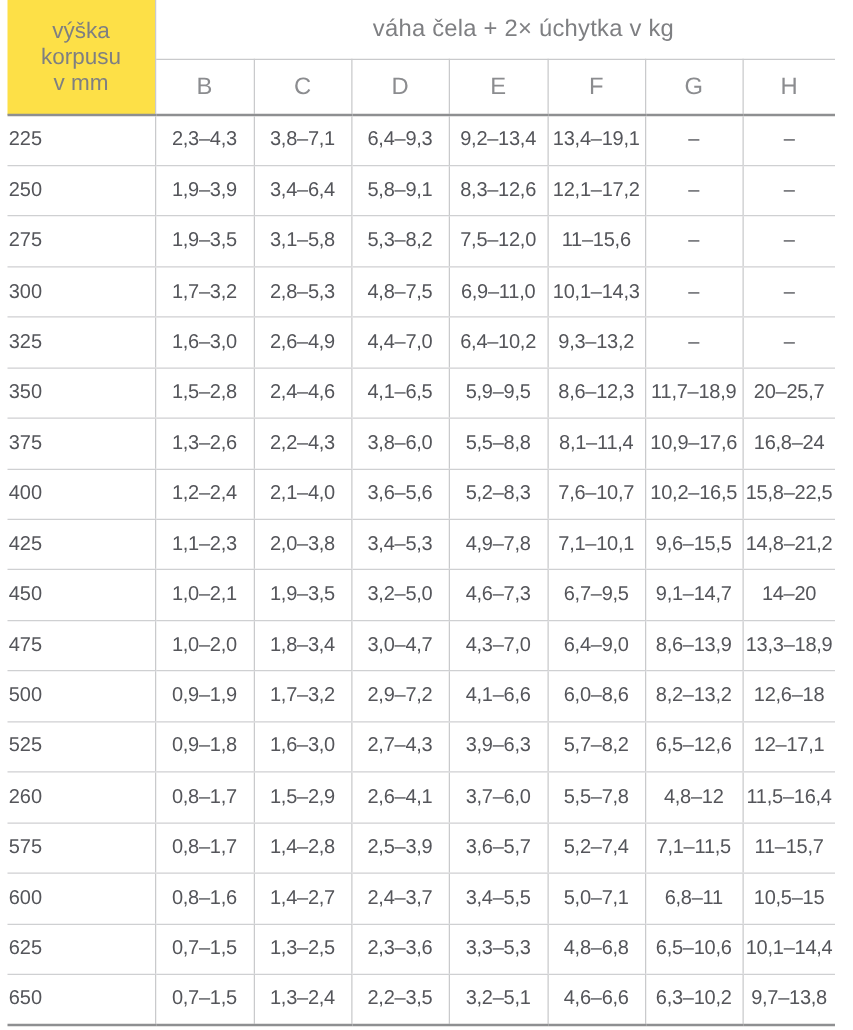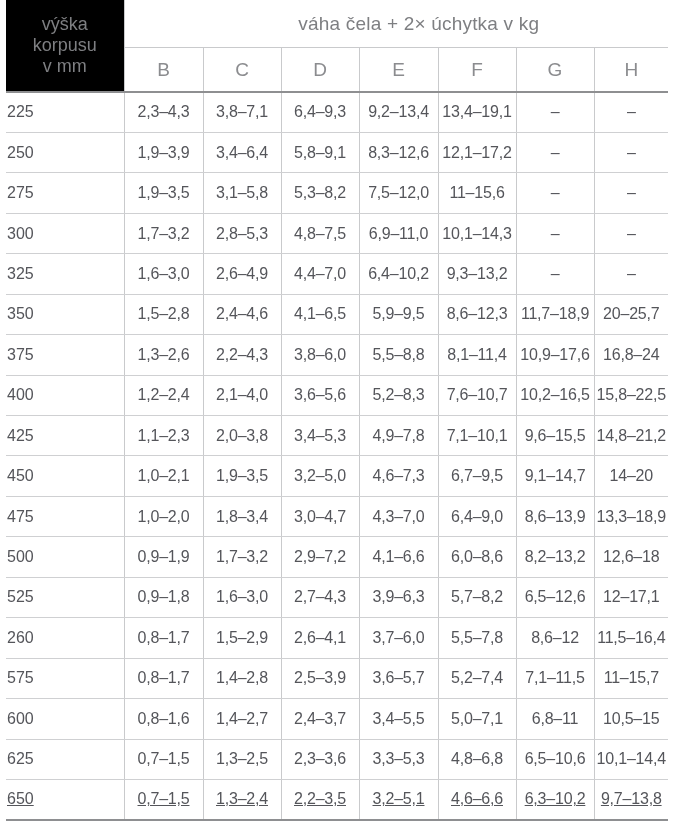--- a/index.html
+++ b/index.html
@@ -28,21 +28,21 @@
   
   th { font-weight: normal; }
   th.corner {
     vertical-align: middle;
     text-align: center;
     color: #7e7f82;
     font-size: 18px;
     line-height: 21px;
     border-right: 1px solid #c9cacc;
     border-bottom: 2px solid #8e8f91;
-    background: #000000;
+    background: #fde047;
   }
   th.corner .line { display: block; }
   th.span-h {
     height: 45px;
     text-align: center;
     vertical-align: middle;
     color: #7e7f82;
     font-size: 19px;
     letter-spacing: 0.2px;
     border-left: 1px solid #c9cacc;
@@ -75,21 +75,20 @@
     color: #54555a;
     border-left: 1px solid #c9cacc;
     border-bottom: 1px solid #cfd0d2;
     white-space: nowrap;
     overflow: hidden;
     padding: 0;
   }
   tbody tr:last-child td,
   tbody tr:last-child th.rowlabel {
     border-bottom: 2px solid #8e8f91;
-    text-decoration: underline;
   }
 </style>
 </head>
 <body>
 
 <div class="page">
   <table class="weight-table">
     <colgroup>
       <col style="width:118px">
       <col style="width:79px">
@@ -250,21 +249,21 @@
           <td>6,5–12,6</td>
           <td>12–17,1</td>
         </tr>
         <tr>
           <th class="rowlabel">260</th>
           <td>0,8–1,7</td>
           <td>1,5–2,9</td>
           <td>2,6–4,1</td>
           <td>3,7–6,0</td>
           <td>5,5–7,8</td>
-          <td>8,6–12</td>
+          <td>4,8–12</td>
           <td>11,5–16,4</td>
         </tr>
         <tr>
           <th class="rowlabel">575</th>
           <td>0,8–1,7</td>
           <td>1,4–2,8</td>
           <td>2,5–3,9</td>
           <td>3,6–5,7</td>
           <td>5,2–7,4</td>
           <td>7,1–11,5</td>

